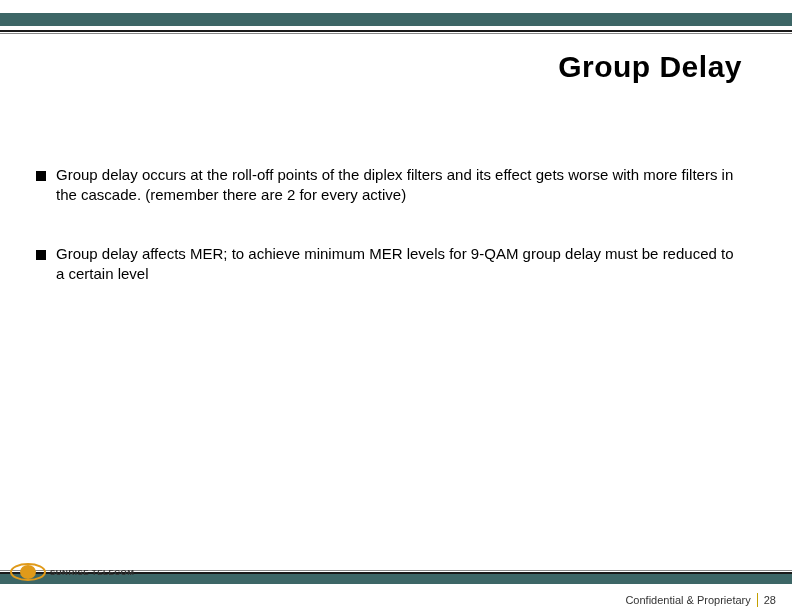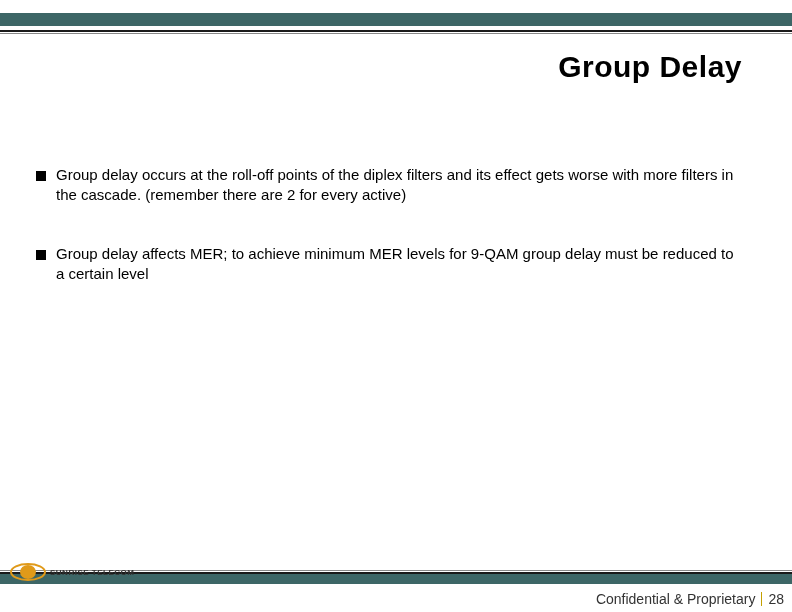--- a/index.html
+++ b/index.html
@@ -25,21 +25,21 @@
   .bottom-rule-1 { position: absolute; bottom: 41px; left: 0; width: 792px; height: 1px; background: #888; }
   .bottom-rule-2 { position: absolute; bottom: 38px; left: 0; width: 792px; height: 2px; background: #1a1a1a; }
 
   
   .logo { position: absolute; left: 10px; bottom: 30px; display: flex; align-items: center; gap: 4px; }
   .logo-mark { width: 36px; height: 20px; position: relative; }
   .logo-mark svg { width: 36px; height: 20px; display: block; }
   .logo-text { font-size: 8px; font-weight: 900; letter-spacing: 0.5px; color: #333; font-family: Arial, Helvetica, sans-serif; }
 
   
-  .footer-right { position: absolute; bottom: 5px; right: 8px; display: flex; align-items: center; font-size: 14px; color: #333; font-family: Verdana, Geneva, sans-serif; margin-top: 6px; }
+  .footer-right { position: absolute; bottom: 5px; right: 16px; display: flex; align-items: center; font-size: 11px; color: #333; font-family: Verdana, Geneva, sans-serif; margin-top: 6px; }
   .footer-right .divider { width: 1px; height: 14px; background: #c4a000; margin: 0 6px; }
 </style>
 </head>
 <body>
 
 <div class="slide">
 
   <div class="top-bar"></div>
   <div class="top-rule-1"></div>
   <div class="top-rule-2"></div>

